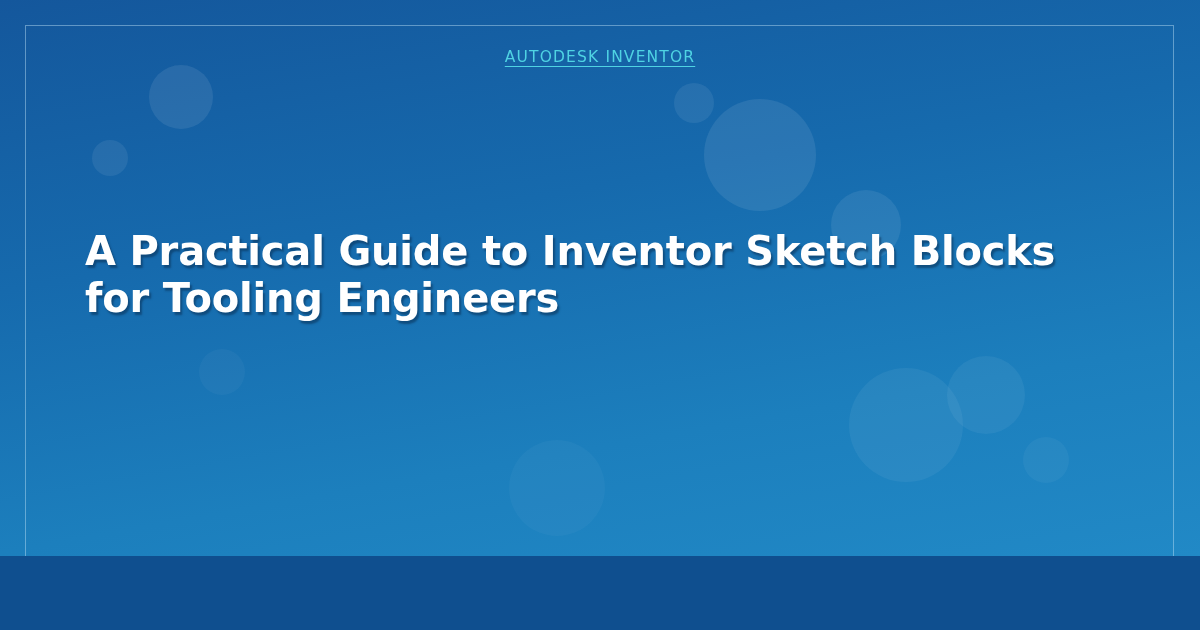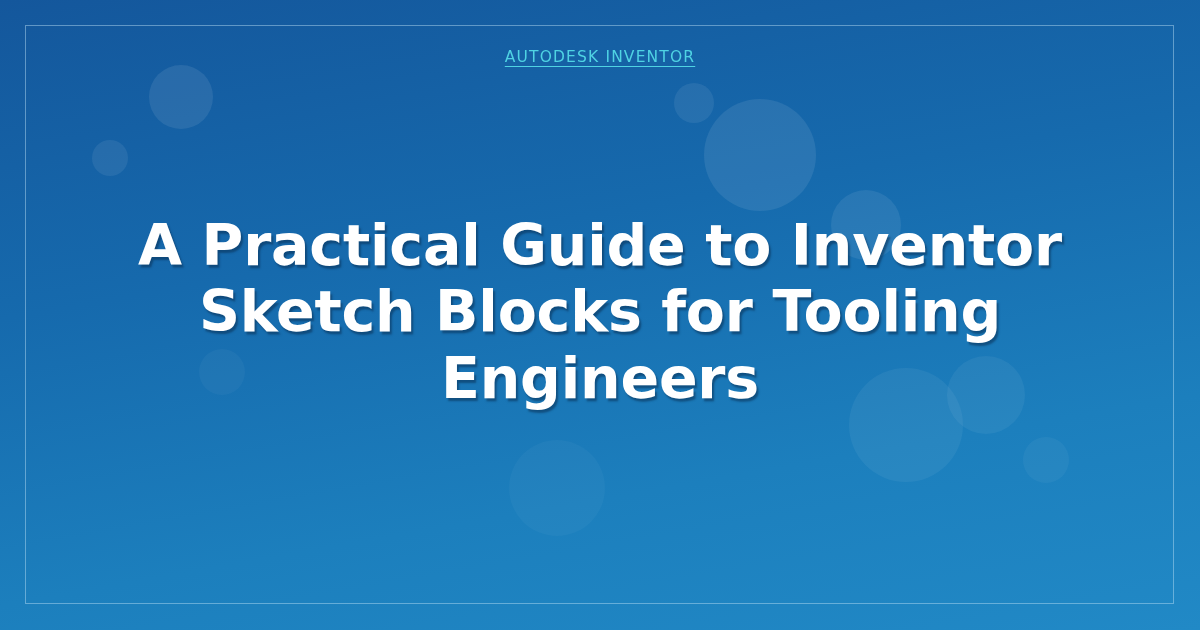--- a/index.html
+++ b/index.html
@@ -4,21 +4,21 @@
 <title>Social Card</title>
 <style>
   html, body {
     margin: 0;
     padding: 0;
     background: #0f4f8f;
   }
   #card {
     position: relative;
     width: 1200px;
-    height: 630px;
+    height: 556px;
     overflow: hidden;
     background: linear-gradient(170deg, #14579c 0%, #166aad 38%, #1c7fbd 72%, #2189c6 100%);
     font-family: "DejaVu Sans", "Liberation Sans", sans-serif;
   }
 
   
   #bubbles {
     position: absolute;
     inset: 0;
     width: 1200px;
@@ -71,22 +71,22 @@
     flex: 1 1 auto;
     display: flex;
     align-items: center;
     justify-content: center;
     width: 100%;
     margin-top: -8px;
   }
   .title {
     margin: 0;
     max-width: 1030px;
-    text-align: center;
-    font-size: 57px;
+    text-align: left;
+    font-size: 40px;
     font-weight: bold;
     line-height: 1.17;
     color: #ffffff;
     letter-spacing: -0.2px;
     text-shadow: 2px 3px 2px rgba(9, 48, 84, 0.55);
   }
 
   .brand {
     font-size: 22px;
     font-weight: 400;

